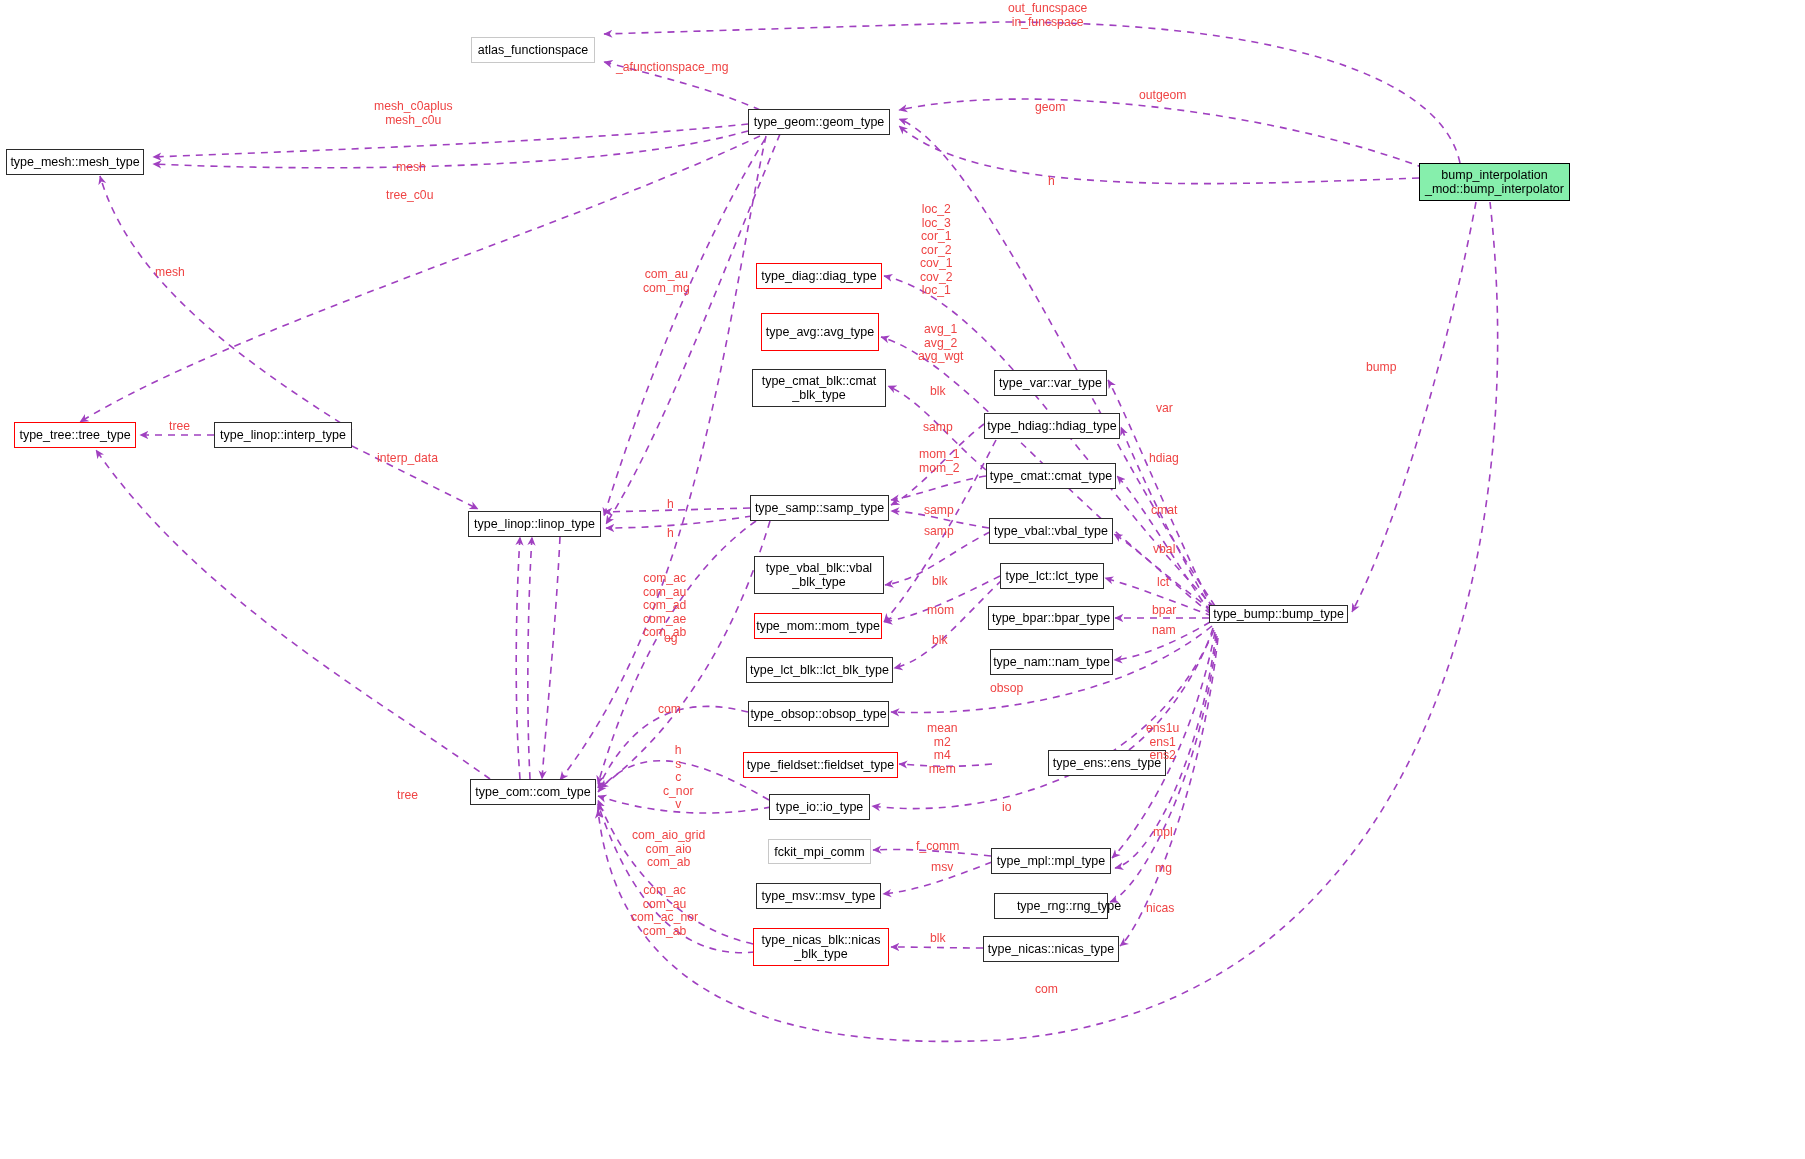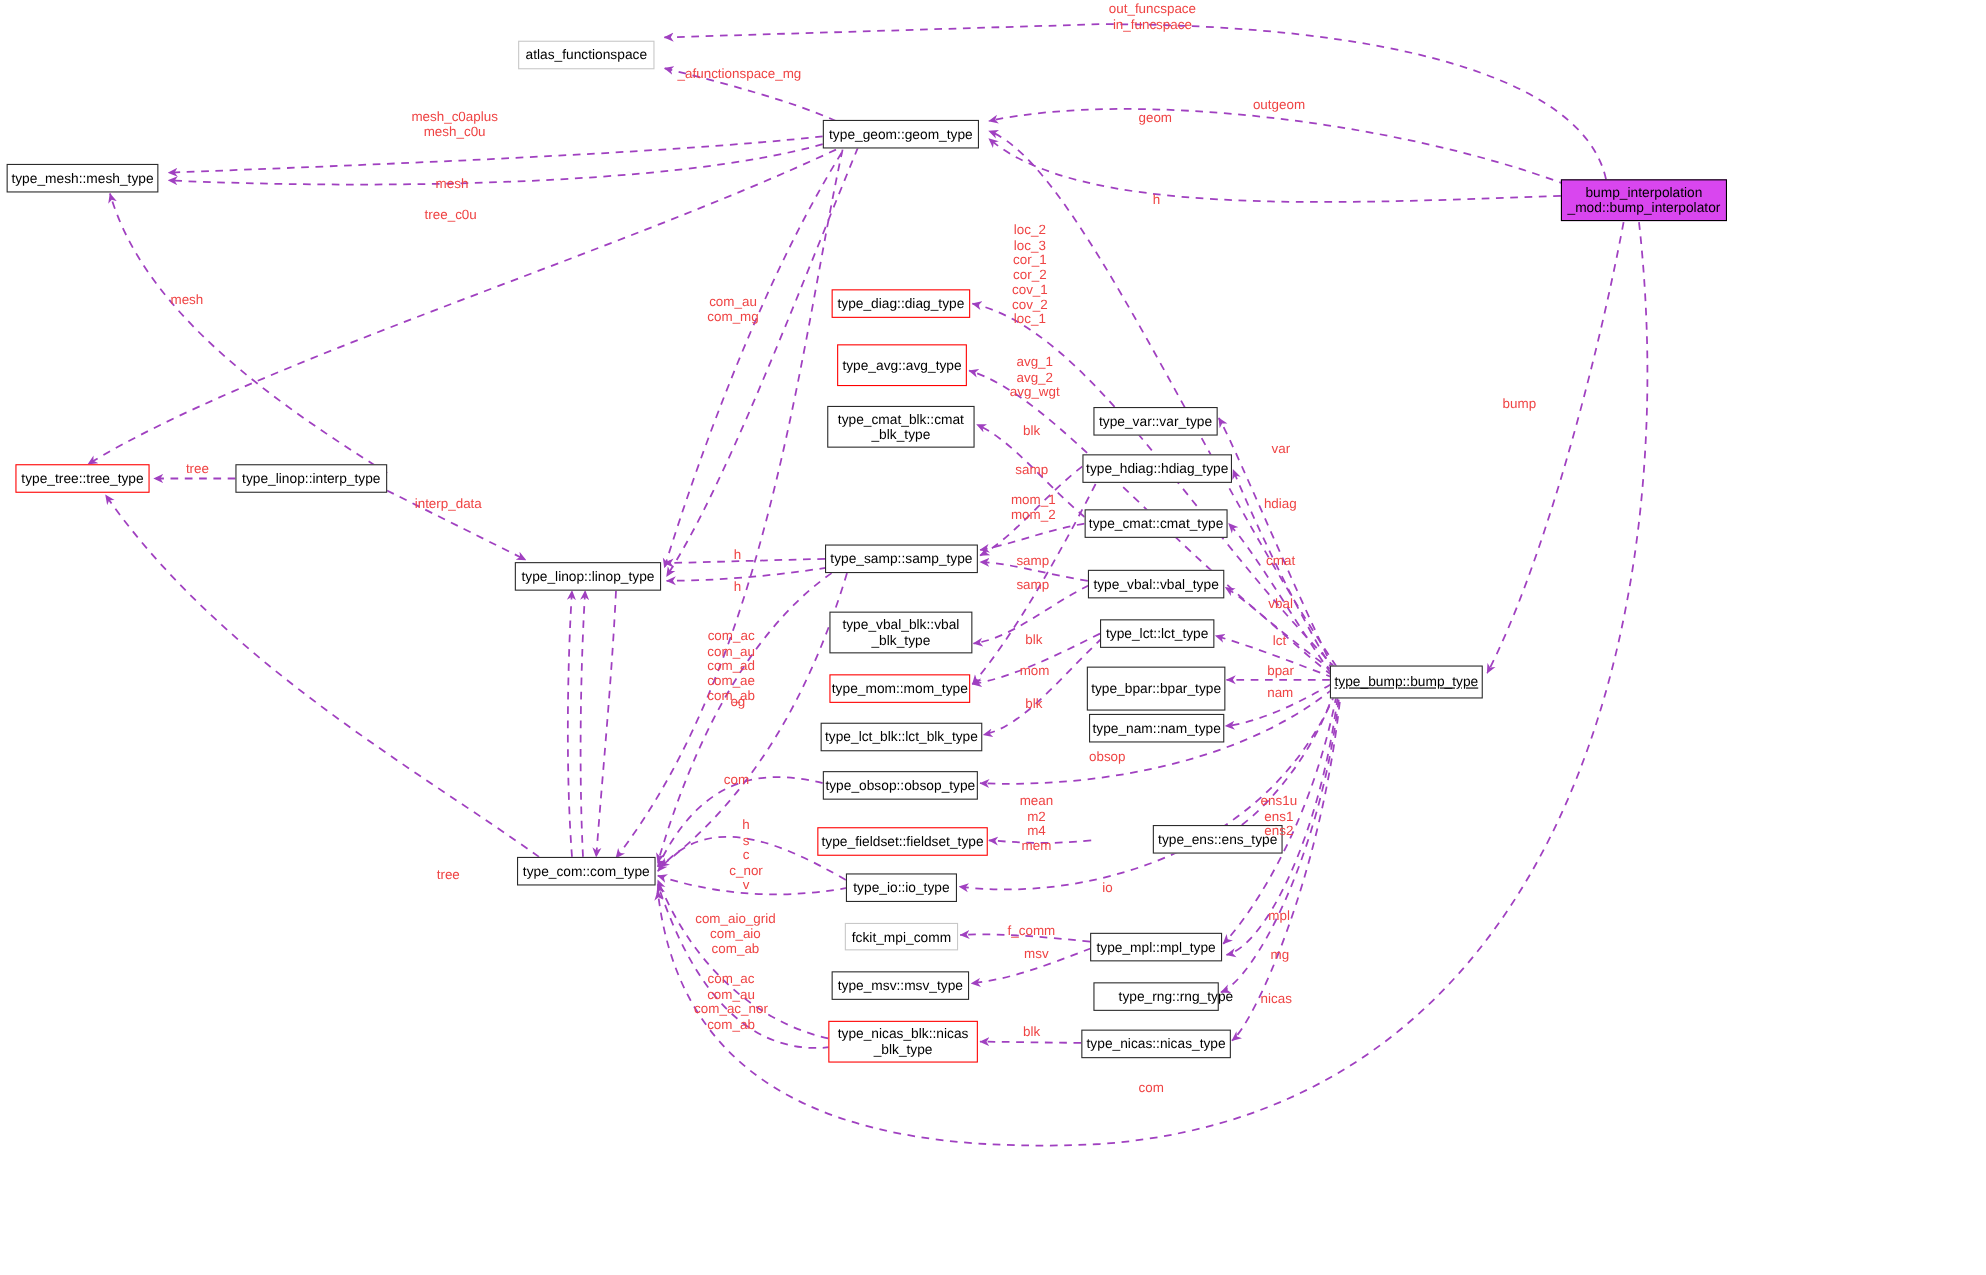--- a/index.html
+++ b/index.html
@@ -7,21 +7,21 @@
        font-family:"Liberation Sans","DejaVu Sans",sans-serif;}
   #stage{position:absolute;left:0;top:0;width:1805px;height:1159px;}
   svg#edges{position:absolute;left:0;top:0;width:1805px;height:1159px;pointer-events:none;}
   .node{position:absolute;box-sizing:border-box;display:flex;align-items:center;
         justify-content:center;text-align:center;background:#ffffff;
         border:1px solid #000000;font-size:12.5px;color:#000000;line-height:14px;
         white-space:pre-line;padding:1px 4px;}
   .node.thick{border:1.6px solid #2b2b2b;}
   .node.red{border:1.6px solid #ff0000;}
   .node.gray{border:1px solid #c8c8c8;}
-  .node.focus{background:#d946ef;border:1.6px solid #000000;}
+  .node.focus{background:#86efac;border:1.6px solid #000000;}
   .elabel{position:absolute;font-size:12.2px;color:#ef4444;line-height:13.5px;
           white-space:pre-line;text-align:center;}
 </style>
 </head>
 <body>
 
 <div id="stage">
   <svg id="edges" viewBox="0 0 1805 1159">
     <defs>
       <marker id="ah" markerWidth="9" markerHeight="9" refX="8.4" refY="4.5" orient="auto" markerUnits="userSpaceOnUse">
@@ -158,22 +158,22 @@
   <div class="node red" style="left:14px;top:422px;width:122px;height:26px;">type_tree::tree_type</div>
   <div class="node thick" style="left:214px;top:422px;width:138px;height:26px;">type_linop::interp_type</div>
   <div class="node thick" style="left:984px;top:413px;width:136px;height:26px;">type_hdiag::hdiag_type</div>
   <div class="node thick" style="left:986px;top:463px;width:130px;height:26px;">type_cmat::cmat_type</div>
   <div class="node thick" style="left:750px;top:495px;width:139px;height:26px;">type_samp::samp_type</div>
   <div class="node thick" style="left:468px;top:511px;width:133px;height:26px;">type_linop::linop_type</div>
   <div class="node thick" style="left:989px;top:518px;width:124px;height:26px;">type_vbal::vbal_type</div>
   <div class="node thick" style="left:754px;top:556px;width:130px;height:38px;">type_vbal_blk::vbal
 _blk_type</div>
   <div class="node thick" style="left:1000px;top:563px;width:104px;height:26px;">type_lct::lct_type</div>
-  <div class="node thick" style="left:988px;top:606px;width:126px;height:40px;">type_bpar::bpar_type</div>
-  <div class="node thick" style="left:1209px;top:605px;width:139px;height:30px;text-decoration:underline;">type_bump::bump_type</div>
+  <div class="node thick" style="left:988px;top:606px;width:126px;height:24px;">type_bpar::bpar_type</div>
+  <div class="node thick" style="left:1209px;top:605px;width:139px;height:18px;">type_bump::bump_type</div>
   <div class="node red" style="left:754px;top:613px;width:128px;height:26px;text-align:center;">type_mom::mom_type</div>
   <div class="node thick" style="left:990px;top:649px;width:123px;height:26px;">type_nam::nam_type</div>
   <div class="node thick" style="left:746px;top:657px;width:147px;height:26px;">type_lct_blk::lct_blk_type</div>
   <div class="node thick" style="left:748px;top:701px;width:141px;height:26px;">type_obsop::obsop_type</div>
   <div class="node thick" style="left:1048px;top:750px;width:118px;height:26px;">type_ens::ens_type</div>
   <div class="node red" style="left:743px;top:752px;width:155px;height:26px;">type_fieldset::fieldset_type</div>
   <div class="node thick" style="left:769px;top:794px;width:101px;height:26px;">type_io::io_type</div>
   <div class="node thick" style="left:470px;top:779px;width:126px;height:26px;">type_com::com_type</div>
   <div class="node gray" style="left:768px;top:839px;width:103px;height:25px;">fckit_mpi_comm</div>
   <div class="node thick" style="left:991px;top:848px;width:120px;height:26px;">type_mpl::mpl_type</div>

